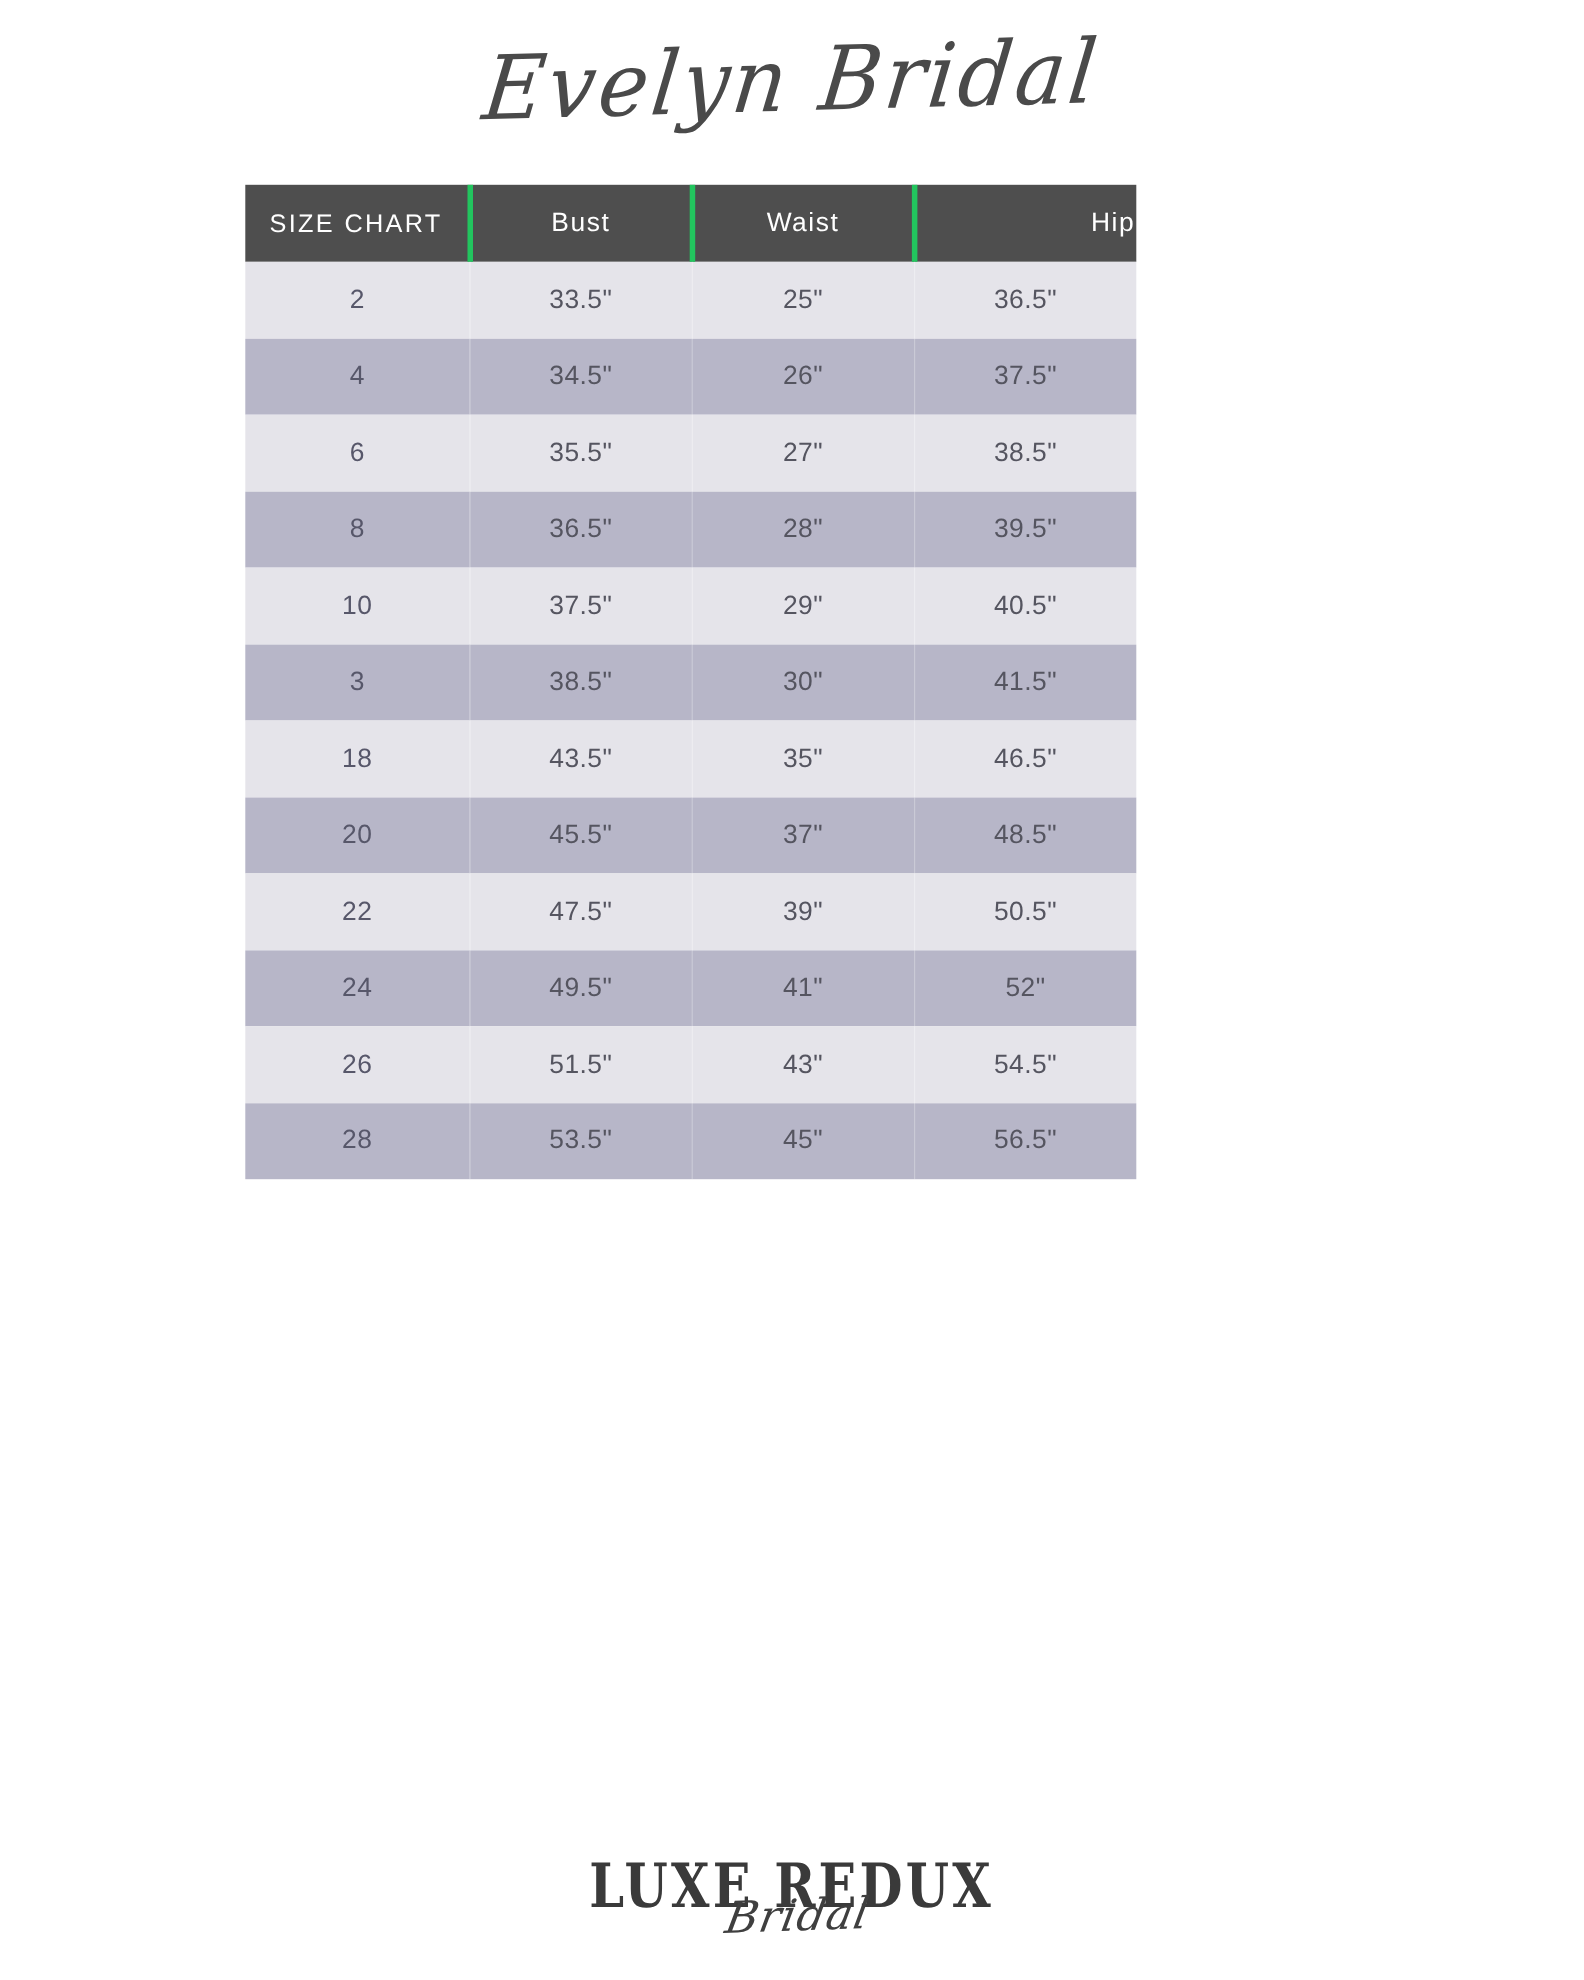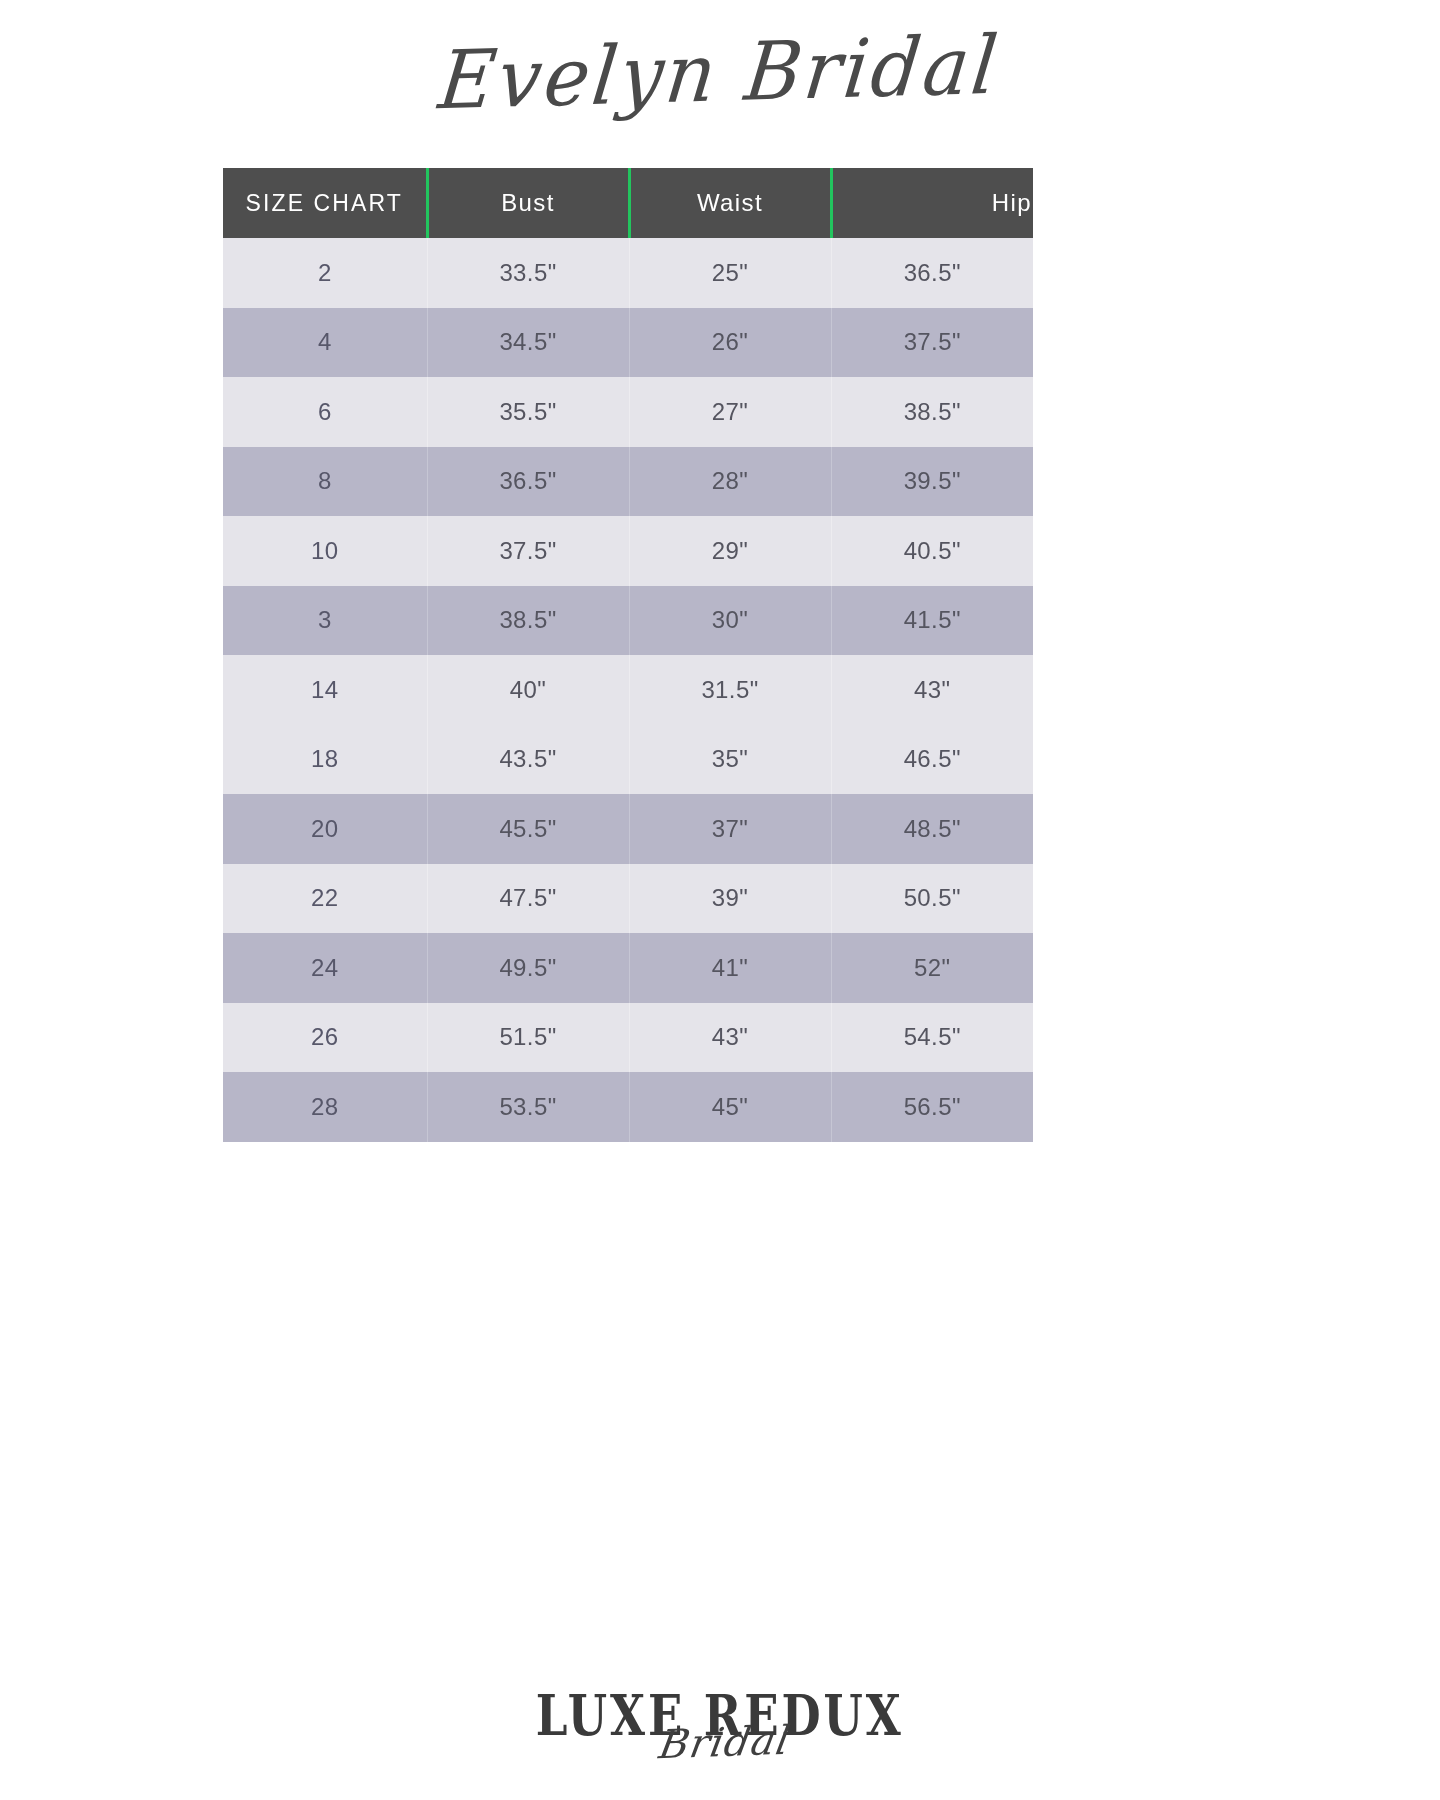--- a/index.html
+++ b/index.html
@@ -51,21 +51,21 @@
   table.size-chart col.c-size { width: 204px; }
   table.size-chart col.c-m    { width: 202px; }
 
   thead th {
     background: #4e4e4e;
     color: #ffffff;
     font-weight: 400;
     height: 68px;
     vertical-align: middle;
     text-align: center;
-    border-right: 3px solid #22c55e;
+    border-right: 5px solid #22c55e;
   }
   thead th:last-child { border-right: none; text-align: right; }
   thead th.h-size {
     font-size: 23px;
     letter-spacing: 2.1px;
     text-align: center;
   }
   thead th.h-meas {
     font-size: 24px;
     letter-spacing: 1.4px;
@@ -183,26 +183,20 @@
           <td class="cell-waist">29"</td>
           <td class="cell-hip">40.5"</td>
         </tr>
         <tr class="row-dark">
           <td class="cell-size">3</td>
           <td class="cell-bust">38.5"</td>
           <td class="cell-waist">30"</td>
           <td class="cell-hip">41.5"</td>
         </tr>
         <tr class="row-light">
-          <td class="cell-size">14</td>
-          <td class="cell-bust">40"</td>
-          <td class="cell-waist">31.5"</td>
-          <td class="cell-hip">43"</td>
-        </tr>
-        <tr class="row-light">
           <td class="cell-size">18</td>
           <td class="cell-bust">43.5"</td>
           <td class="cell-waist">35"</td>
           <td class="cell-hip">46.5"</td>
         </tr>
         <tr class="row-dark">
           <td class="cell-size">20</td>
           <td class="cell-bust">45.5"</td>
           <td class="cell-waist">37"</td>
           <td class="cell-hip">48.5"</td>

